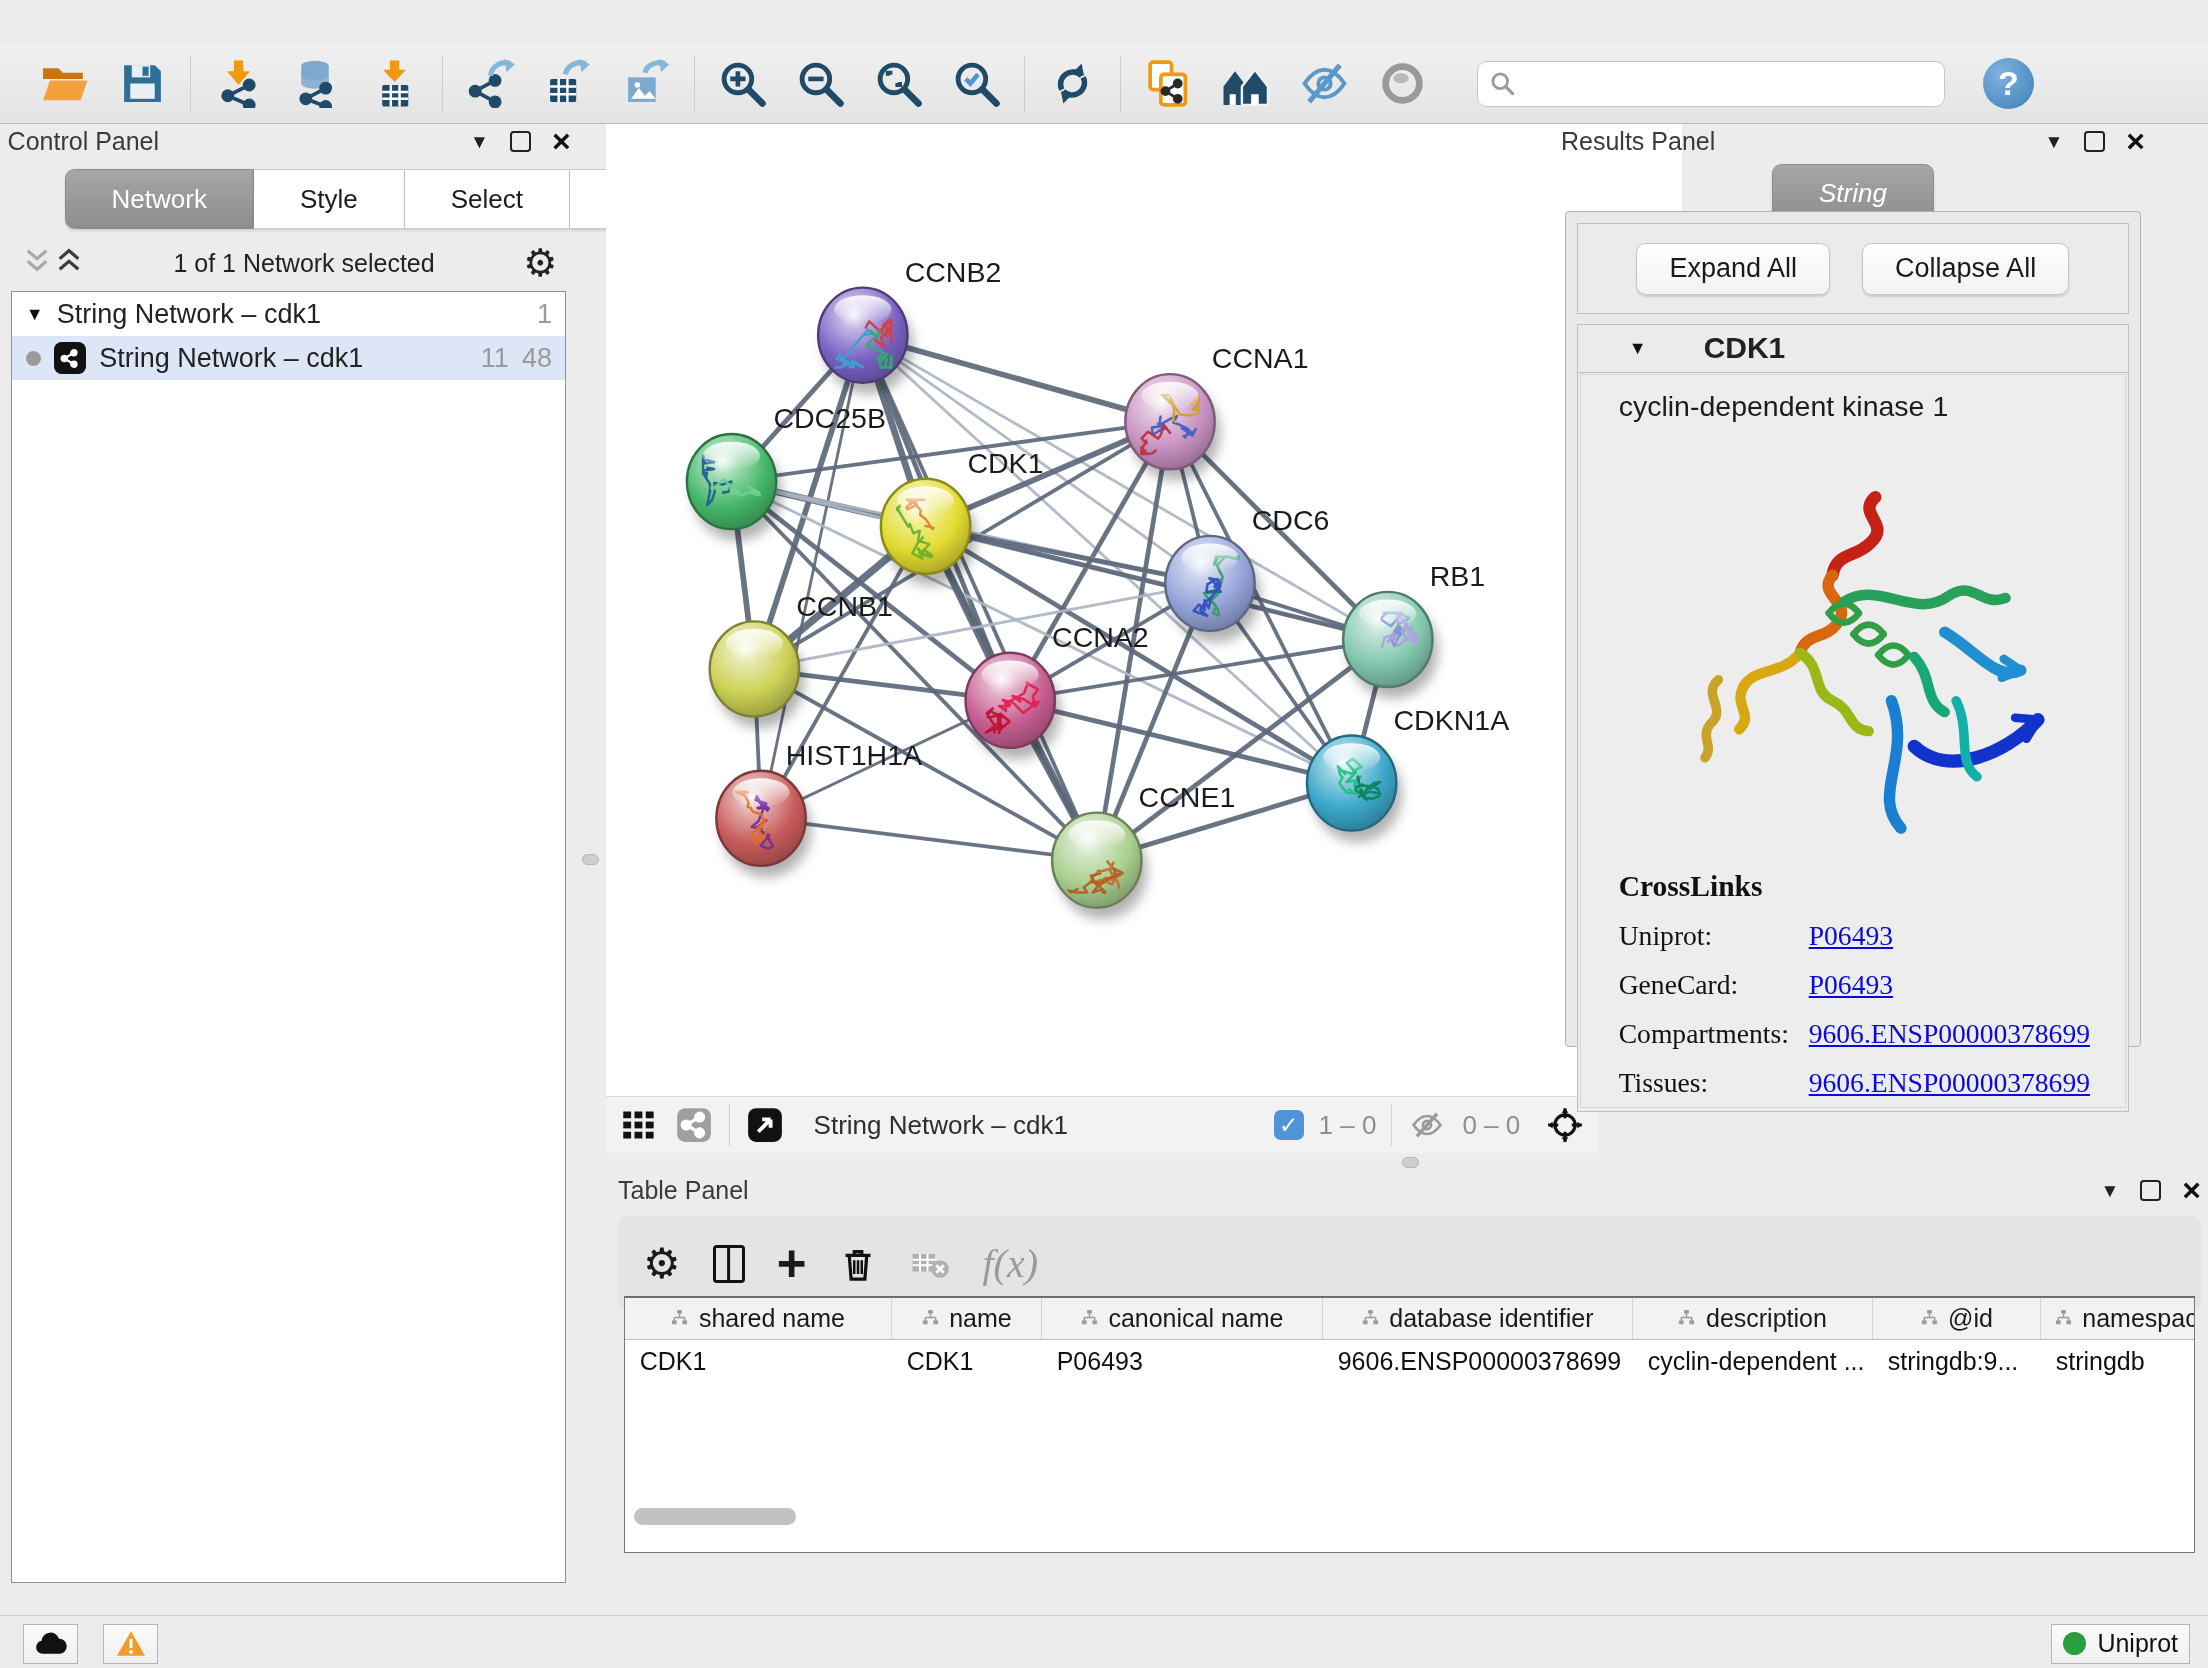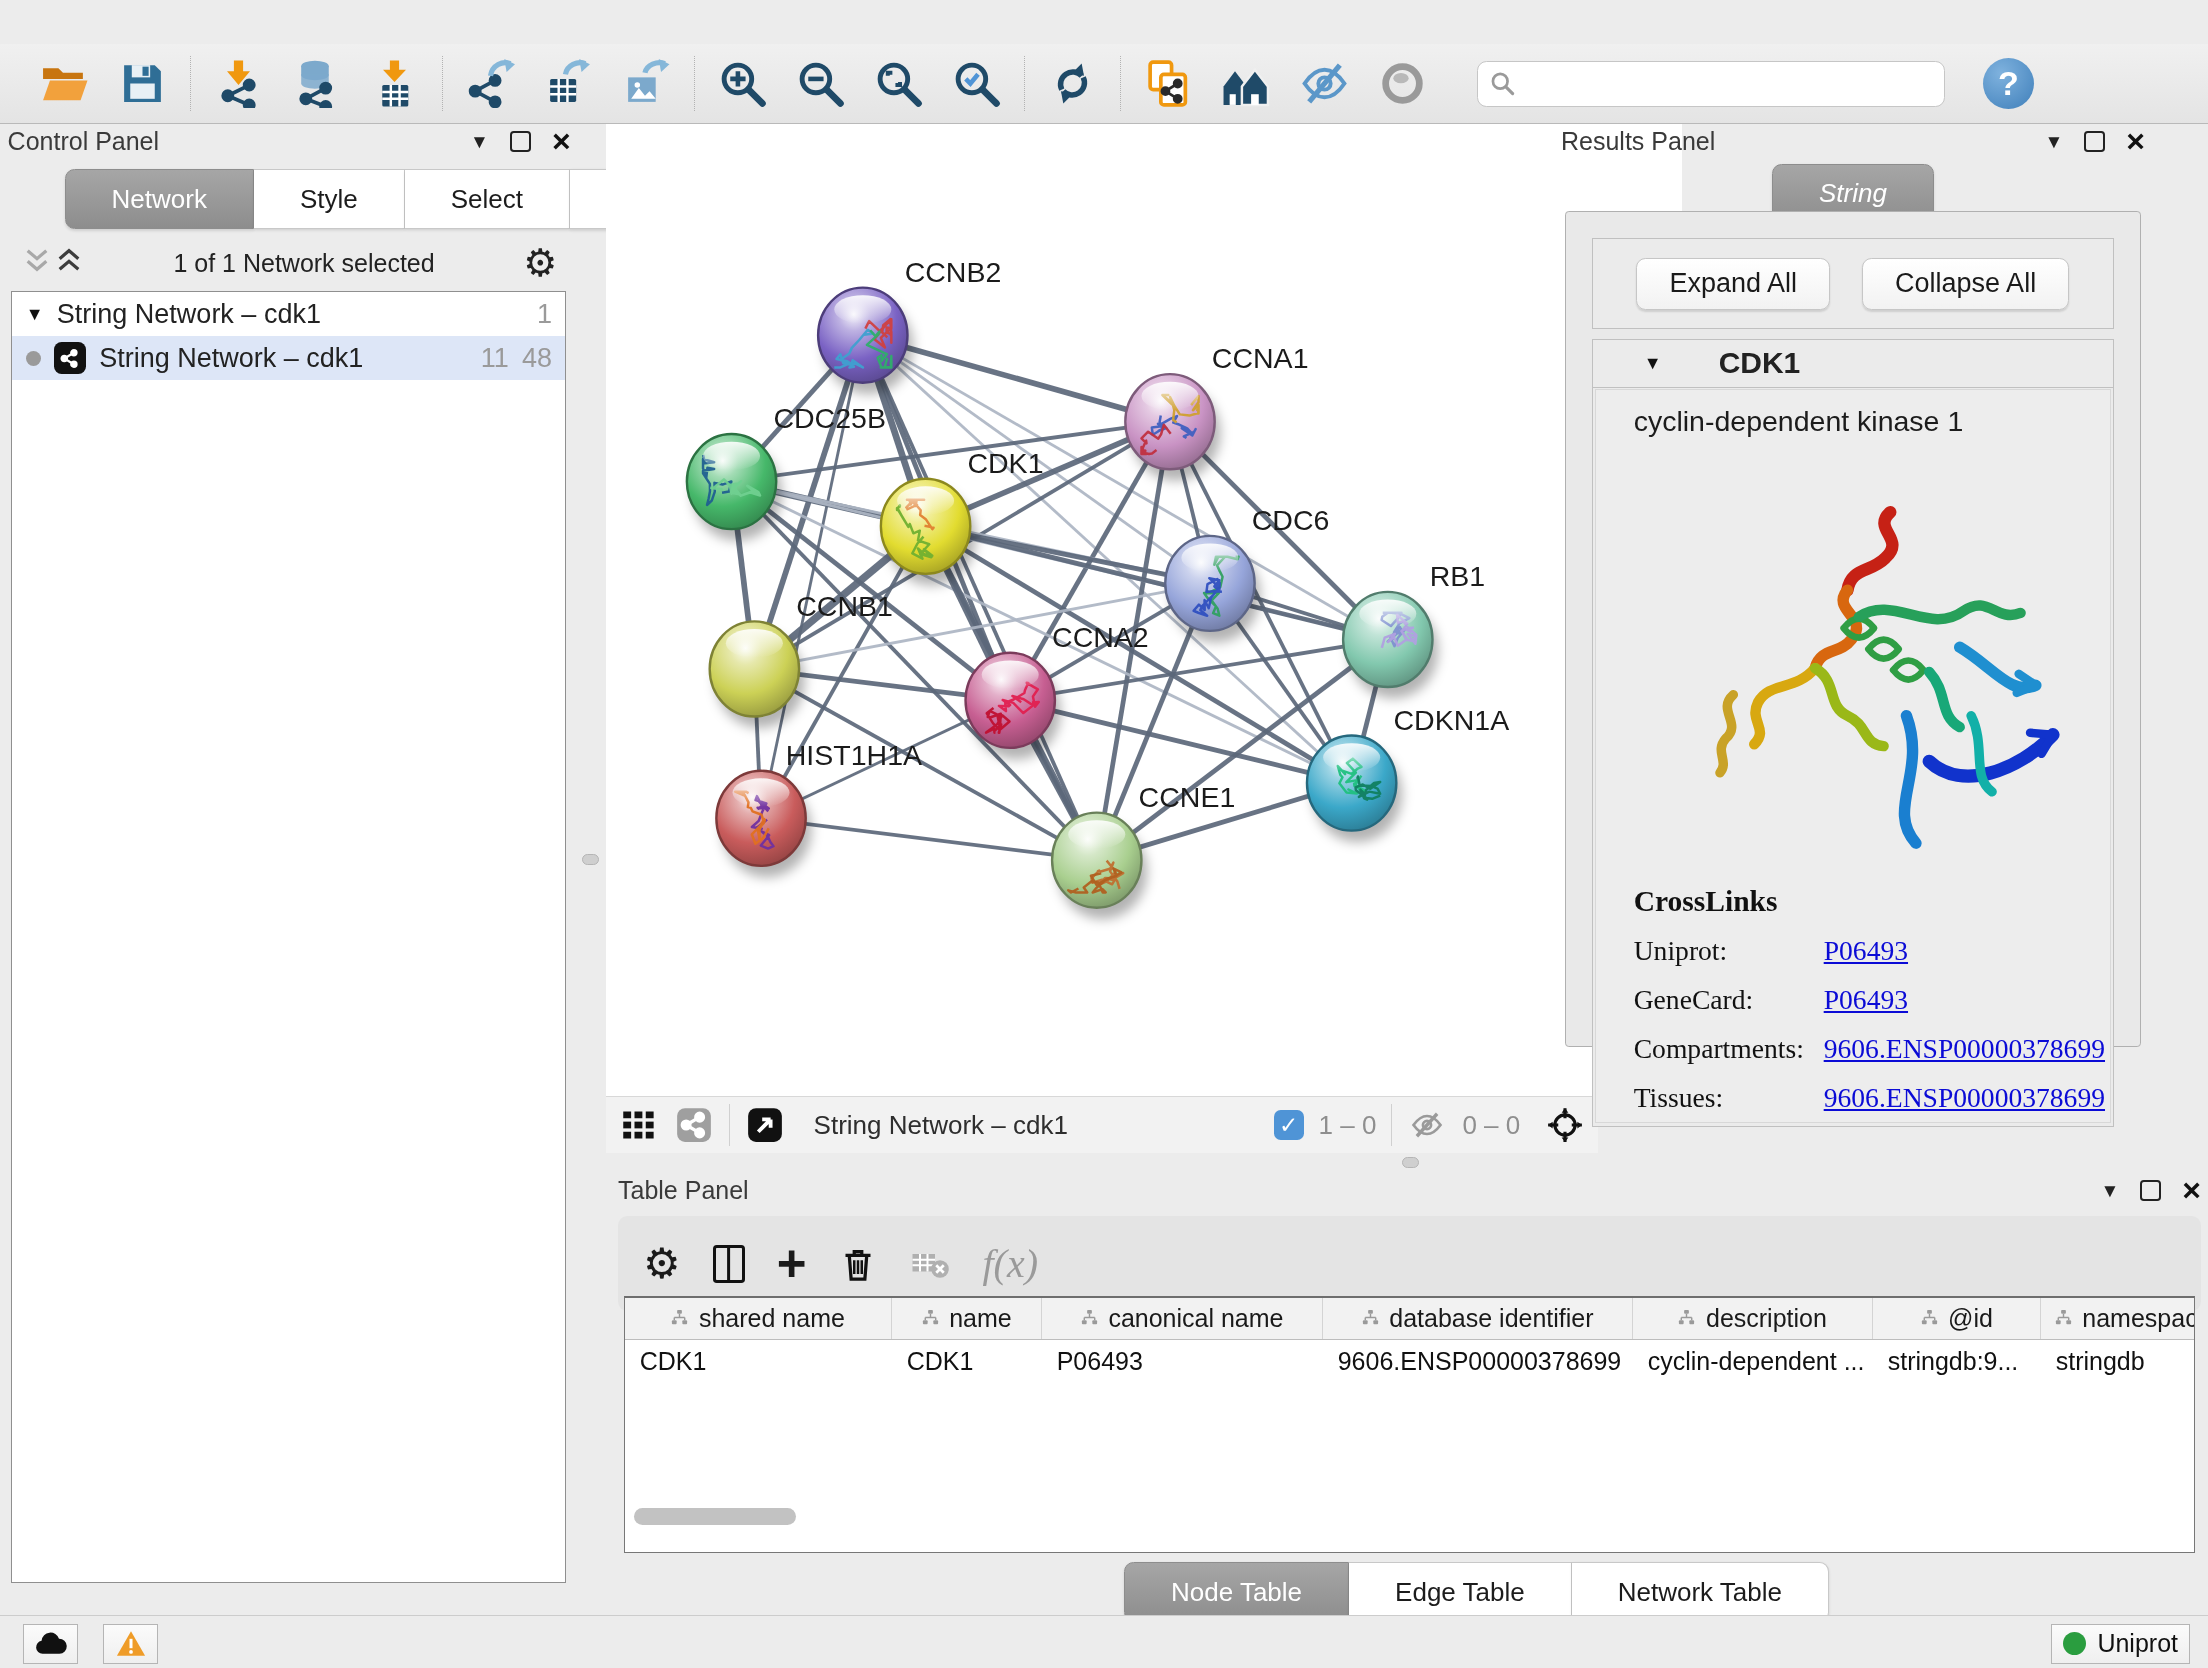--- a/index.html
+++ b/index.html
@@ -72,21 +72,21 @@
     display:flex;align-items:center;justify-content:center;}
   .gray-num{color:#8e8e8e;}
 
   
   .handle{position:absolute;background:#cfcfcf;border:1px solid #b5b5b5;border-radius:7.6px;}
 
   
   .results-panel{position:absolute;left:1561px;top:127px;width:584px;height:1012px;}
   .rp-tab-row{display:flex;justify-content:center;margin-top:7.6px;font-style:italic;}
   .rp-outer{position:absolute;left:3.8px;top:84px;width:576px;height:836px;background:#e9e9e9;
-    border:1.9px solid #b0b0b0;border-radius:3.8px;padding:26px;}
+    border:1.9px solid #b0b0b0;border-radius:3.8px;padding:11px;}
   .rp-buttons{border:1.9px solid #c0c0c0;background:#ebebeb;height:91px;display:flex;align-items:center;
     justify-content:center;gap:32px;}
   .btn{background:linear-gradient(#ffffff,#f2f2f2);border:1.9px solid #c6c6c6;border-radius:9.5px;
     font-size:27px;padding:9.5px 32px;color:#1a1a1a;box-shadow:0 1.9px 1.9px rgba(0,0,0,.12);}
   .rp-entry{border:1.9px solid #c0c0c0;margin-top:9.5px;height:788px;background:#ebebeb;}
   .rp-entry-head{height:48px;display:flex;align-items:center;gap:57px;padding:0 51px;border-bottom:1.9px solid #c0c0c0;}
   .rp-entry-head .gene{font-size:30px;font-weight:bold;}
   .rp-entry-body{position:relative;height:734px;border:1.9px solid #d8d8d8;margin:1.9px;background:#ededed;overflow:hidden;}
   .rp-desc{font-size:28.5px;color:#1c1c1c;margin:15px 0 0 38px;}
   .ribbon{position:absolute;left:61px;top:105px;}
@@ -840,25 +840,20 @@
             <div class="td">CDK1</div>
             <div class="td">P06493</div>
             <div class="td">9606.ENSP00000378699</div>
             <div class="td">cyclin-dependent ...</div>
             <div class="td">stringdb:9...</div>
             <div class="td">stringdb</div>
           </div>
         </div>
       <span class="hscroll"></span>
     </div>
-    <div class="seg tp-tabs" id="bottom-tabs">
-        <span class="seg-tab sel">Node Table</span>
-        <span class="seg-tab">Edge Table</span>
-        <span class="seg-tab">Network Table</span>
-      </div>
   </div>
 
   <div class="statusbar">
     <span class="sb-btn" style="left:23px;width:55px;">
       <svg width="32" height="25" viewBox="0 0 34 26">
           <path d="M8 24a7 7 0 0 1-1-13.9A9.5 9.5 0 0 1 25.5 8 6.5 6.5 0 0 1 26 24z" fill="#111"></path>
         </svg>
     </span>
     <span class="sb-btn" style="left:103px;width:55px;">
       <svg width="30" height="27" viewBox="0 0 32 28">

